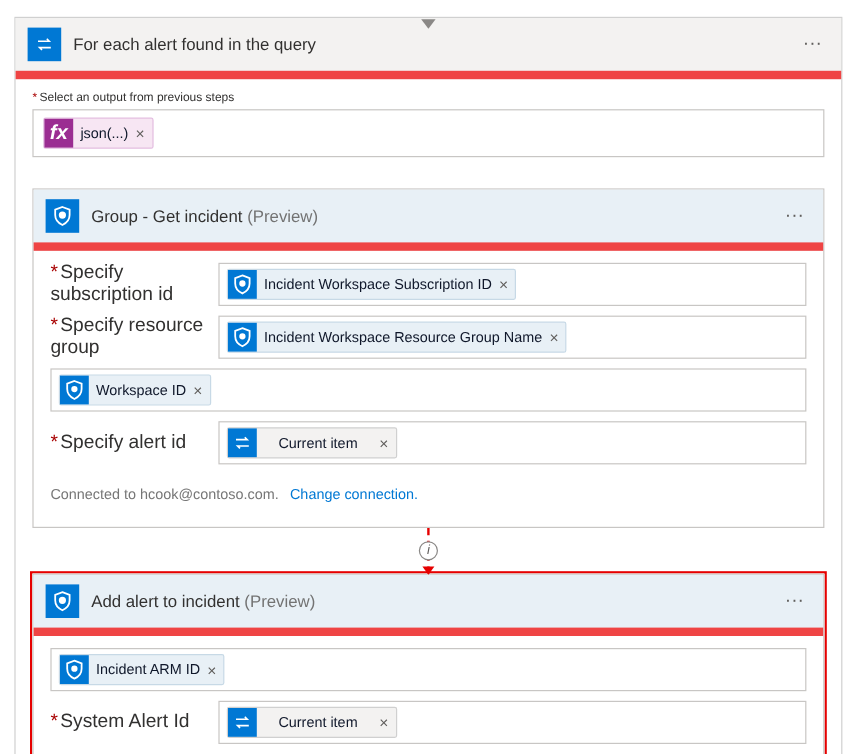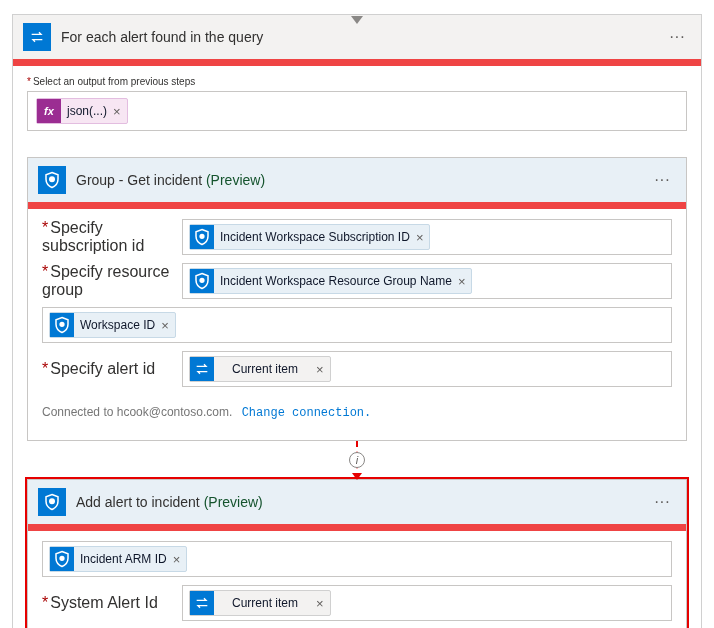--- a/index.html
+++ b/index.html
@@ -19,21 +19,21 @@
     border-bottom: 7px solid #ef4444;
   }
   .header-bar.blue-tint { background: #e8f0f6; }
   .header-icon {
     width: 28px; height: 28px;
     background: #0078d4;
     display: flex; align-items: center; justify-content: center;
     color: #fff; margin-right: 10px; flex-shrink: 0;
   }
   .header-title { flex: 1; font-size: 14px; color: #323130; }
-  .header-preview { color: #14532d; font-weight: normal; }
+  .header-preview { color: #737373; font-weight: normal; }
   .header-menu { color: #605e5c; font-size: 16px; padding: 0 6px; cursor: pointer; }
   
   .card-body { padding: 10px 14px 14px 14px; }
   .field-label-top { font-size: 10px; color: #323130; margin-bottom: 4px; }
   .asterisk { color: #a80000; margin-right: 2px; }
   
   .big-input {
     border: 1px solid #c8c6c4;
     padding: 6px 8px;
     display: flex;
@@ -57,21 +57,21 @@
     border: 1px solid #c7d9e6;
   }
   .token.gray {
     background: #f3f2f1;
     border: 1px solid #d0d0d0;
     gap: 12px;
   }
   .token-icon {
     width: 24px; height: 24px;
     display: flex; align-items: center; justify-content: center;
-    color: #fff; font-size: 11px; font-weight: bold;
+    color: #fff; font-size: 17px; font-weight: bold;
     flex-shrink: 0;
   }
   .token.fx .token-icon { background: #9b2d92; font-style: italic; }
   .token.blue .token-icon { background: #0078d4; }
   .token.gray .token-icon { background: #0078d4; }
   .token-label { padding: 0 6px; color: #0f172a; }
   .token-x { color: #605e5c; padding-right: 6px; cursor: pointer; font-size: 13px; }
   
   .inner-card {
     border: 1px solid #c8c6c4;
@@ -98,21 +98,21 @@
     min-height: 32px;
     display: flex;
     align-items: center;
   }
   
   .connected-row {
     font-size: 12px;
     color: #767676;
     padding: 10px 0 6px 0;
   }
-  .change-link { color: #0078d4; text-decoration: none; margin-left: 6px; cursor: pointer; font-family: Liberation Mono, monospace; }
+  .change-link { color: #0078d4; text-decoration: none; margin-left: 6px; cursor: pointer; }
   
   .highlight-red {
     border: 2px solid #e60000;
     margin: -2px 12px 0 12px;
     padding-bottom: 12px;
   }
   
   .connector-line {
     position: relative;
     height: 38px;

